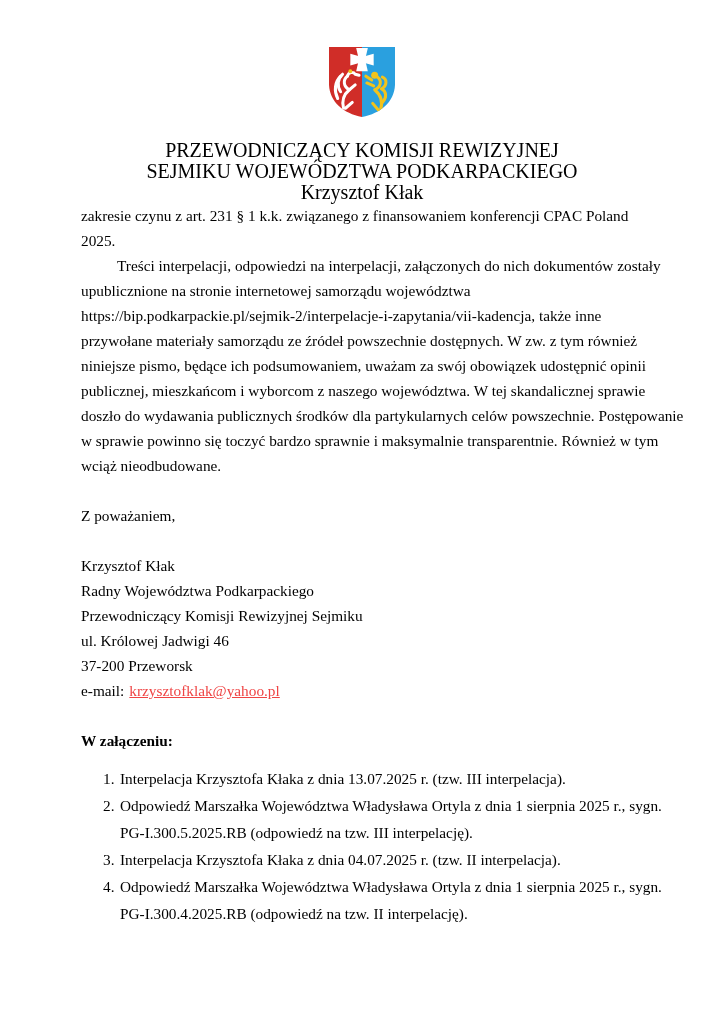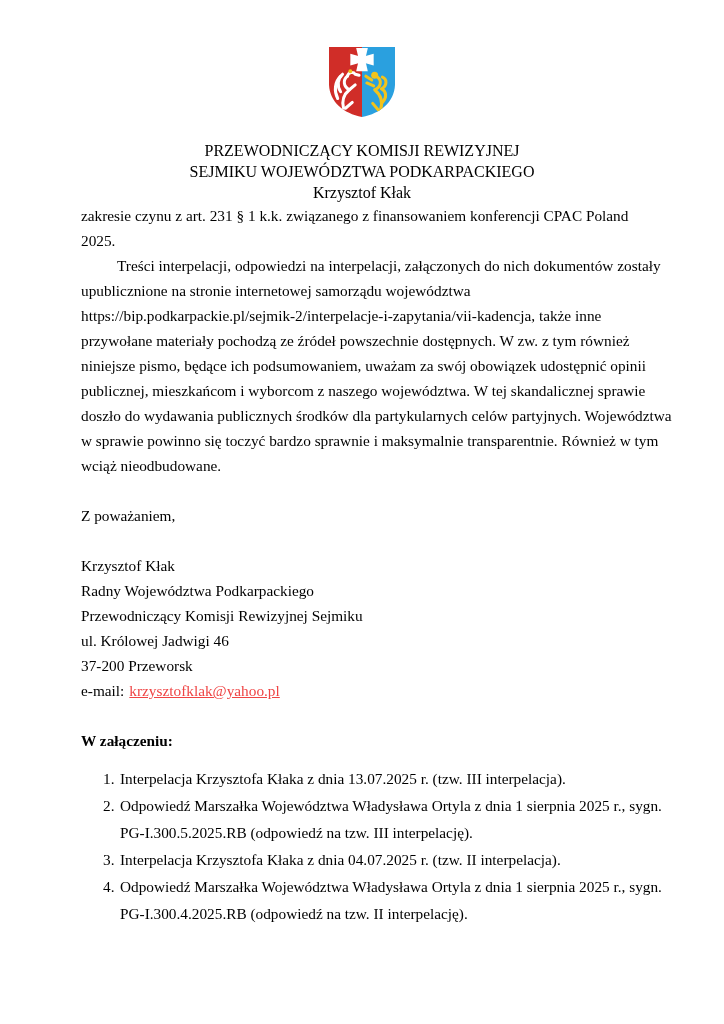--- a/index.html
+++ b/index.html
@@ -15,21 +15,21 @@
   }
   .crest {
     display: block;
     margin: 46px auto 0 auto;
     width: 70px;
     height: 72px;
   }
   .heading {
     margin-top: 22px;
     text-align: center;
-    font-size: 16px;
+    font-size: 20px;
     line-height: 21px;
   }
   .content {
     margin: 0 81px;
     font-size: 15.3px;
     line-height: 25px;
   }
   .line { white-space: nowrap; }
   .indent { padding-left: 36px; text-align: right; }
   .closing { margin-top: 25px; }
@@ -105,24 +105,24 @@
   </div>
 
   <div class="content">
 
     <div>
       <div class="line">zakresie czynu z art. 231 § 1 k.k. związanego z finansowaniem konferencji CPAC Poland</div>
       <div class="line">2025.</div>
       <div class="line indent">Treści interpelacji, odpowiedzi na interpelacji, załączonych do nich dokumentów zostały</div>
       <div class="line">upublicznione na stronie internetowej samorządu województwa</div>
       <div class="line">https://bip.podkarpackie.pl/sejmik-2/interpelacje-i-zapytania/vii-kadencja, także inne</div>
-      <div class="line">przywołane materiały pochodzą ze źródeł powszechnie dostępnych. W zw. z tym również</div>
+      <div class="line">przywołane materiały samorządu ze źródeł powszechnie dostępnych. W zw. z tym również</div>
       <div class="line">niniejsze pismo, będące ich podsumowaniem, uważam za swój obowiązek udostępnić opinii</div>
       <div class="line">publicznej, mieszkańcom i wyborcom z naszego województwa. W tej skandalicznej sprawie</div>
-      <div class="line">doszło do wydawania publicznych środków dla partykularnych celów partyjnych. Województwa</div>
+      <div class="line">doszło do wydawania publicznych środków dla partykularnych celów powszechnie. Postępowanie</div>
       <div class="line">w sprawie powinno się toczyć bardzo sprawnie i maksymalnie transparentnie. Również w tym</div>
       <div class="line">wciąż nieodbudowane.</div>
     </div>
 
     <div class="closing line">Z poważaniem,</div>
 
     <div class="signature">
       <div class="line">Krzysztof Kłak</div>
       <div class="line">Radny Województwa Podkarpackiego</div>
       <div class="line">Przewodniczący Komisji Rewizyjnej Sejmiku</div>

